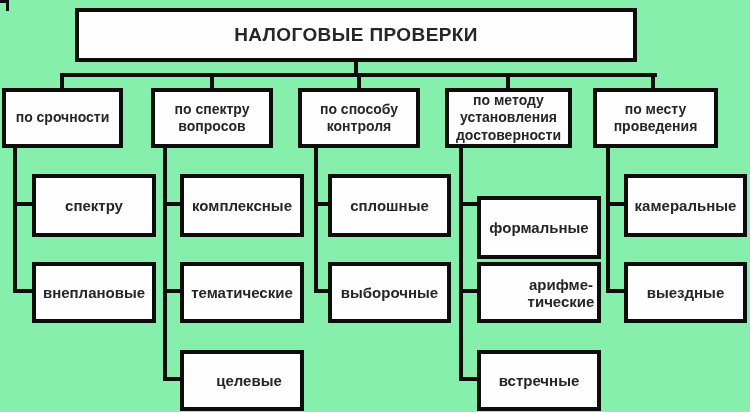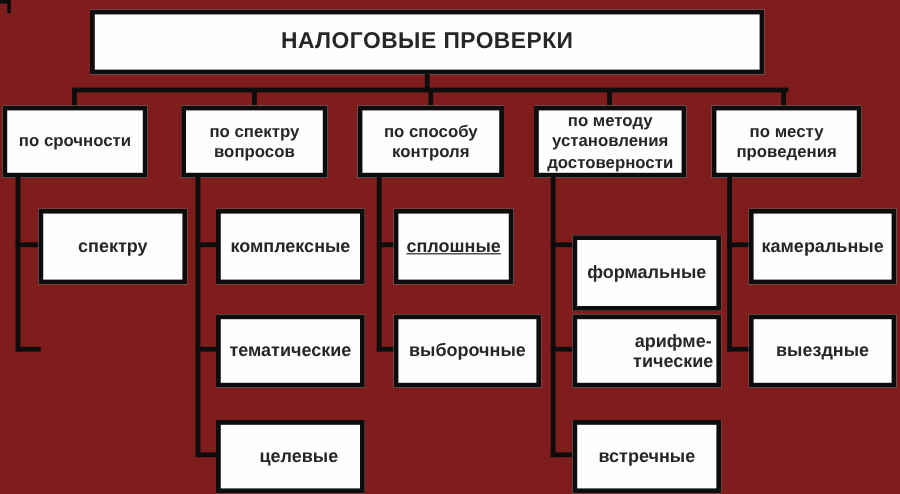--- a/index.html
+++ b/index.html
@@ -4,21 +4,21 @@
 <style>
   html, body {
     margin: 0;
     padding: 0;
     background: #ffffff;
   }
   .stage {
     position: relative;
     width: 750px;
     height: 412px;
-    background: #7f1d1d;
+    background: #86efac;
     font-family: "Liberation Sans", sans-serif;
     overflow: hidden;
   }
   .box {
     position: absolute;
     box-sizing: border-box;
     border: 4px solid #0d0d0d;
     background: #fefefe;
     display: flex;
     align-items: center;
@@ -85,39 +85,42 @@
     <span>по месту
 проведения</span>
   </div>
 
   <div class="ln" style="left:13px; top:146px; width:4px; height:147px;"></div>
   <div class="ln" style="left:13px; top:202px; width:21px; height:4px;"></div>
   <div class="ln" style="left:13px; top:289px; width:21px; height:4px;"></div>
   <div class="box leaf-box" style="left:32px; top:174px; width:124px; height:63px;">
     <span>спектру</span>
   </div>
+  <div class="box leaf-box" style="left:32px; top:262px; width:124px; height:61px;">
+    <span>внеплановые</span>
+  </div>
 
   <div class="ln" style="left:163px; top:146px; width:4px; height:235px;"></div>
   <div class="ln" style="left:163px; top:202px; width:19px; height:4px;"></div>
   <div class="ln" style="left:163px; top:289px; width:19px; height:4px;"></div>
   <div class="ln" style="left:163px; top:377px; width:19px; height:4px;"></div>
   <div class="box leaf-box" style="left:180px; top:174px; width:124px; height:63px;">
     <span>комплексные</span>
   </div>
   <div class="box leaf-box" style="left:180px; top:262px; width:124px; height:61px;">
     <span>тематические</span>
   </div>
   <div class="box leaf-box" style="left:180px; top:350px; width:124px; height:61px;padding-left:14px;">
     <span>целевые</span>
   </div>
 
   <div class="ln" style="left:314px; top:146px; width:4px; height:147px;"></div>
   <div class="ln" style="left:314px; top:202px; width:16px; height:4px;"></div>
   <div class="ln" style="left:314px; top:289px; width:16px; height:4px;"></div>
-  <div class="box leaf-box" style="left:328px; top:174px; width:100px; height:63px;text-decoration:underline;">
+  <div class="box leaf-box" style="left:328px; top:174px; width:123px; height:63px;">
     <span>сплошные</span>
   </div>
   <div class="box leaf-box" style="left:328px; top:262px; width:123px; height:61px;">
     <span>выборочные</span>
   </div>
 
   <div class="ln" style="left:459px; top:146px; width:4px; height:235px;"></div>
   <div class="ln" style="left:459px; top:202px; width:20px; height:4px;"></div>
   <div class="ln" style="left:459px; top:289px; width:20px; height:4px;"></div>
   <div class="ln" style="left:459px; top:377px; width:20px; height:4px;"></div>

